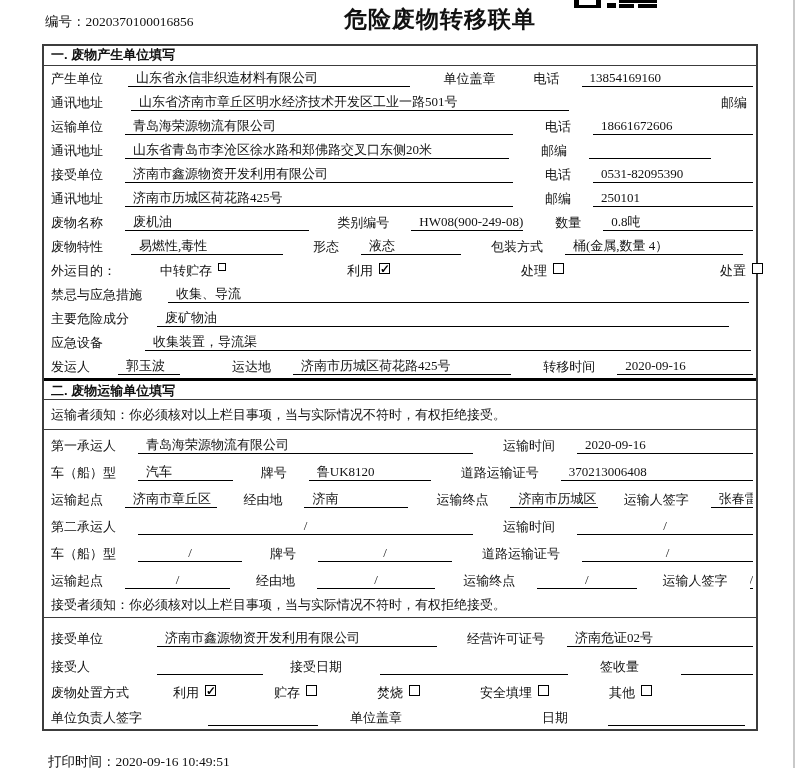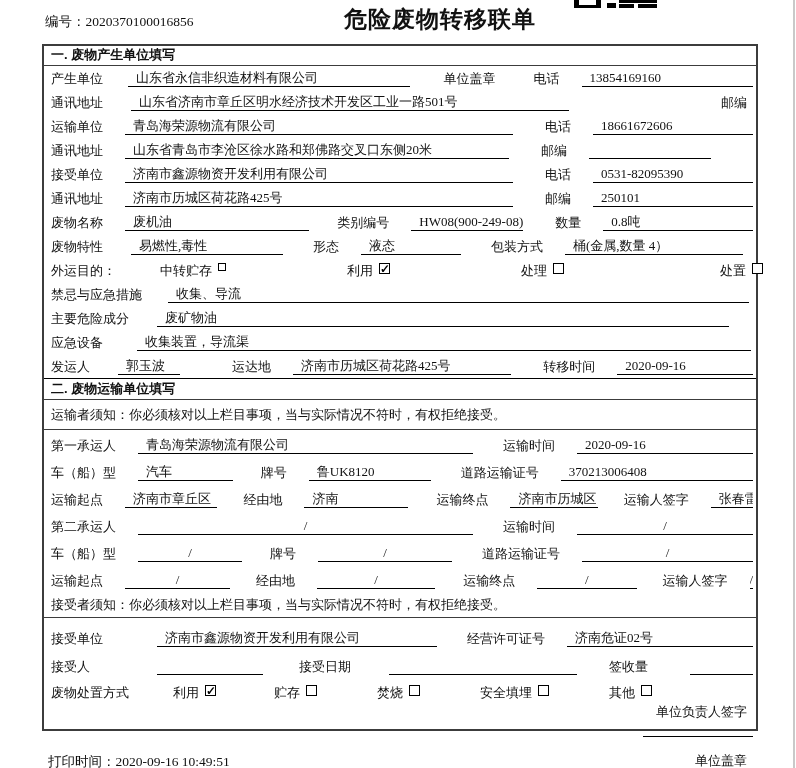--- a/index.html
+++ b/index.html
@@ -21,26 +21,26 @@
                 border-left:5px solid #000; border-right:5px solid #000; border-bottom:3px solid #000; }
   .qr .b2 { left:33px; top:3px; width:9px; height:5px; }
   .qr .b3 { left:45px; top:0; width:38px; height:3px; }
   .qr .b4 { left:45px; top:4px; width:15px; height:4px; }
   .qr .b5 { left:64px; top:4px; width:19px; height:4px; }
 
   
   .doc { position:absolute; left:42px; top:44px; width:716px; border:2px solid #3c3c3c; background:#fff; }
   .sec-h { height:20px; line-height:18px; padding-left:7px; font-family:"Liberation Sans", sans-serif;
            font-weight:bold; font-size:13px; border-bottom:1px solid #3c3c3c; }
-  .sec-h.mid { border-top:1px solid #000000; height:22px; line-height:20px; }
+  .sec-h.mid { border-top:3px solid #000000; height:22px; line-height:20px; }
   .notice { height:30px; display:flex; align-items:center; padding-left:7px; font-size:13px;
             border-bottom:1px solid #3c3c3c; }
   .row { display:flex; align-items:flex-end; height:24px; padding:0 3px 3px 7px; font-size:13px;gap:16px; }
   .sec2 .row { height:27px; }
-  .sec3 .row-a { height:32px; } .sec3 .row-b { height:28px; } .sec3 .row-c { height:26px; } .sec3 .row-d { height:25px;flex-direction:column; }
+  .sec3 .row-a { height:32px; } .sec3 .row-b { height:28px; } .sec3 .row-c { height:26px; } .sec3 .row-d { height:25px; }
   .lbl { white-space:nowrap; margin-right:6px; line-height:16px; }
   .u { border-bottom:1px solid #000; line-height:16px; padding:0 2px 0 8px; white-space:nowrap; overflow:hidden; }
   .u.c { text-align:center; padding:0; }
   .grow { flex:1 1 auto; }
   .sp { flex:0 0 auto; }
 
   
   .opt { display:flex; align-items:flex-start; white-space:nowrap; line-height:16px; }
   .cb { display:inline-block; width:11px; height:11px; border:1px solid #000; margin-left:6px; position:relative; background:#fff; }
   .cb.small { width:8px; height:8px; }
@@ -161,21 +161,21 @@
       <span class="u grow" style="margin-left:4px; margin-right:4px">收集、导流</span>
     </div>
 
     <div class="row">
       <span class="lbl">主要危险成分</span>
       <span class="u grow" style="margin-left:6px; margin-right:24px">废矿物油</span>
     </div>
 
     <div class="row">
       <span class="lbl">应急设备</span>
-      <span class="u grow" style="margin-left:12px; margin-right:2px">收集装置，导流渠</span>
+      <span class="u grow" style="margin-left:20px; margin-right:2px">收集装置，导流渠</span>
     </div>
 
     <div class="row">
       <span class="lbl">发运人</span>
       <span class="u" style="width:72px; margin-left:6px">郭玉波</span>
       <span class="lbl" style="margin-left:36px">运达地</span>
       <span class="u" style="width:258px">济南市历城区荷花路425号</span>
       <span class="grow"></span>
       <span class="lbl">转移时间</span>
       <span class="u" style="width:160px">2020-09-16</span>
@@ -246,21 +246,21 @@
       <div class="row row-a">
         <span class="lbl" style="width:62px">接受单位</span>
         <span class="u" style="width:280px; margin-left:22px">济南市鑫源物资开发利用有限公司</span>
         <span class="lbl" style="margin-left:14px">经营许可证号</span>
         <span class="u grow">济南危证02号</span>
       </div>
 
       <div class="row row-b">
         <span class="lbl" style="width:56px">接受人</span>
         <span class="u" style="width:106px; margin-left:28px"></span>
-        <span class="lbl" style="margin-left:20px">接受日期</span>
+        <span class="lbl" style="margin-left:11px">接受日期</span>
         <span class="u" style="width:188px; margin-left:16px"></span>
         <span class="lbl" style="margin-left:16px">签收量</span>
         <span class="u grow" style="margin-left:20px"></span>
       </div>
 
       <div class="row row-c">
         <span class="lbl">废物处置方式</span>
         <span class="opt" style="margin-left:22px">
             <span>利用</span>
             <span class="cb checked"></span>

